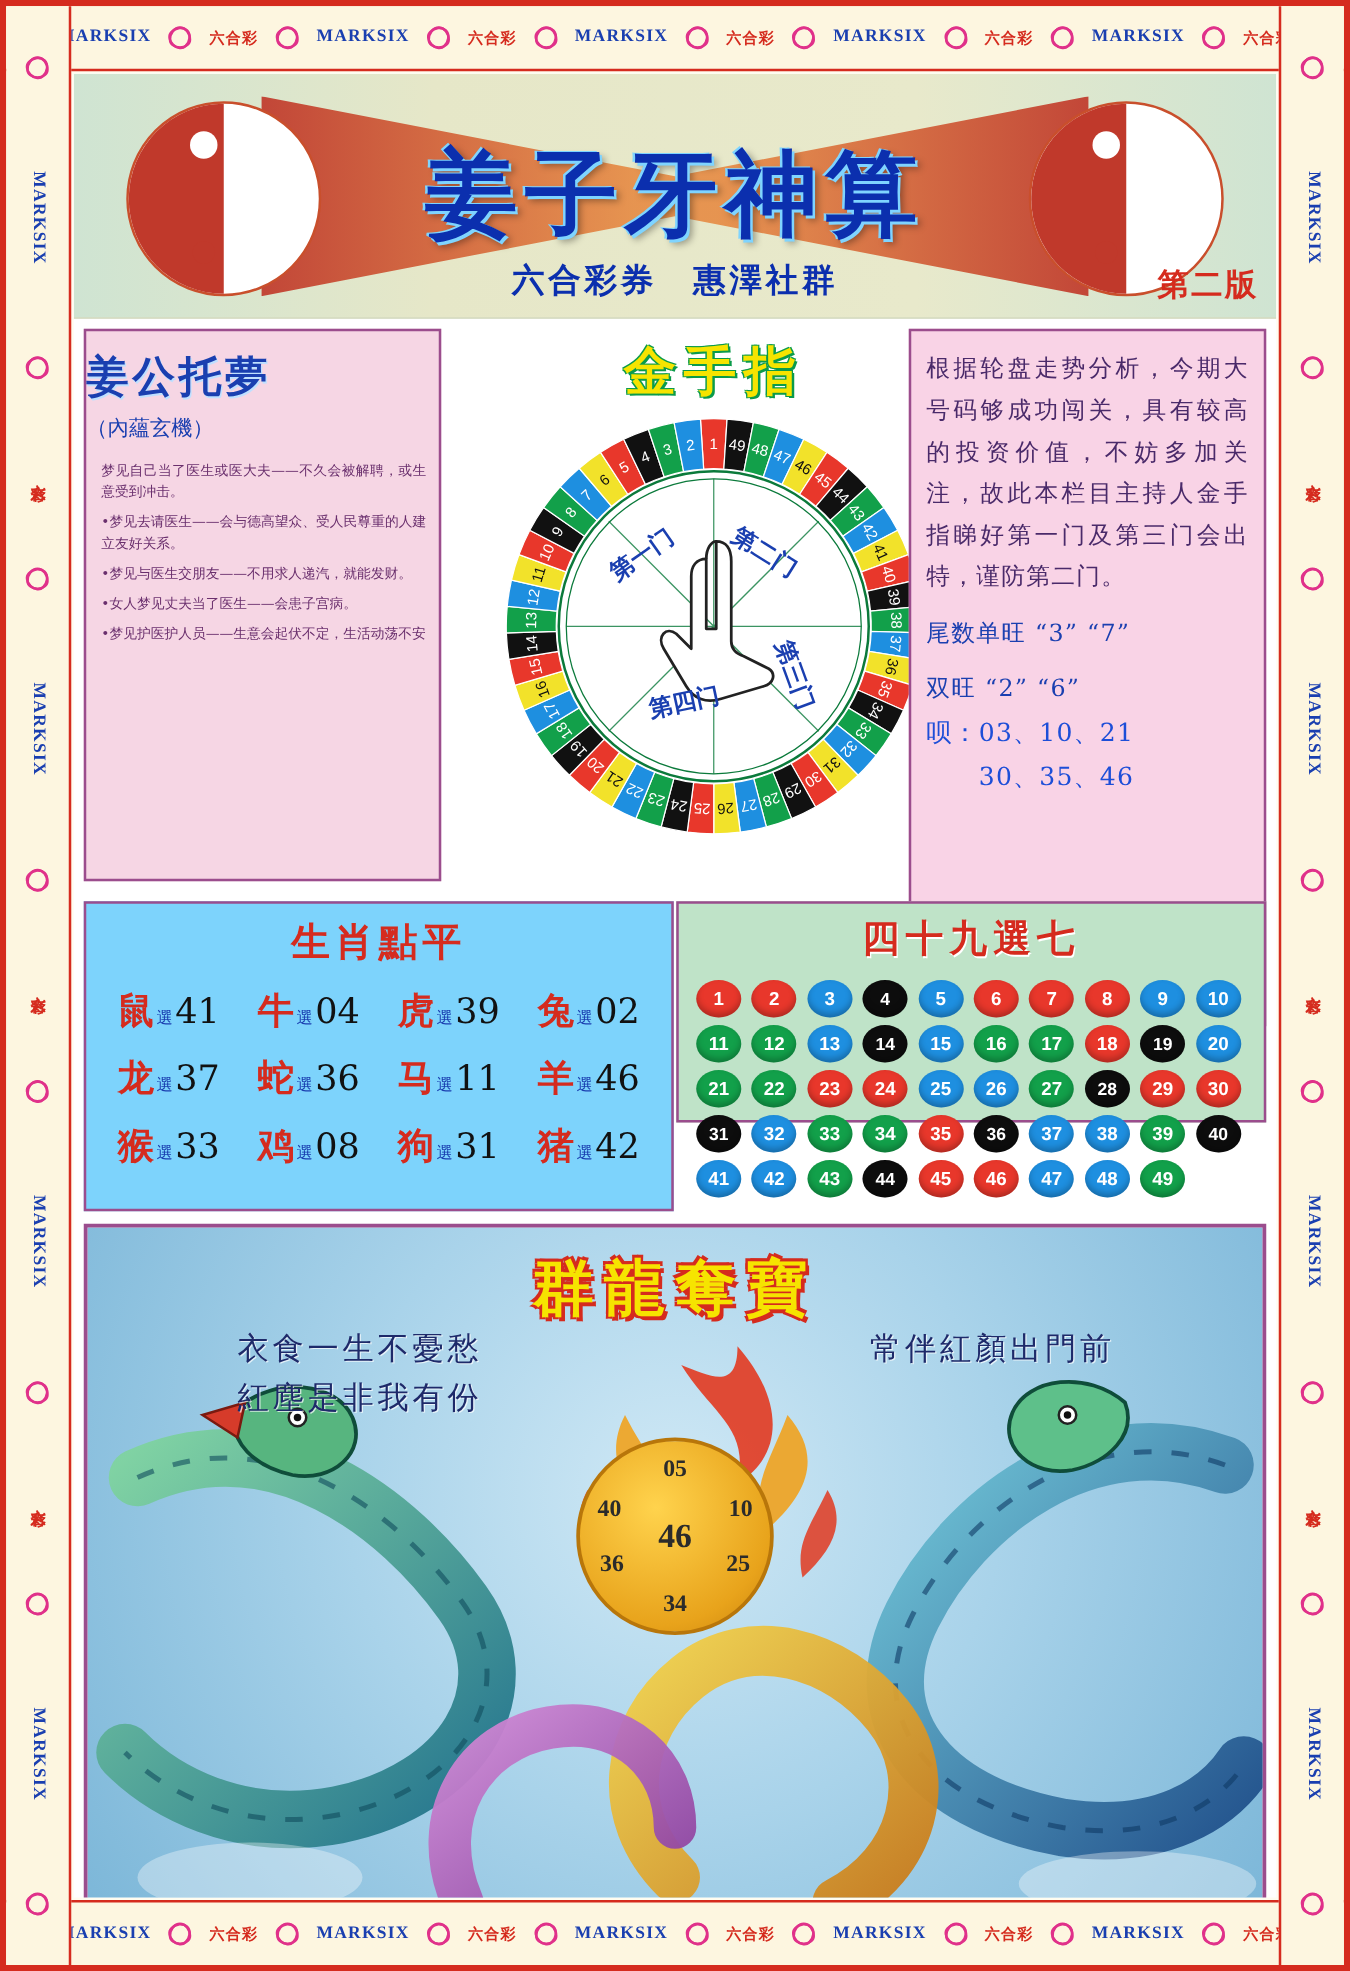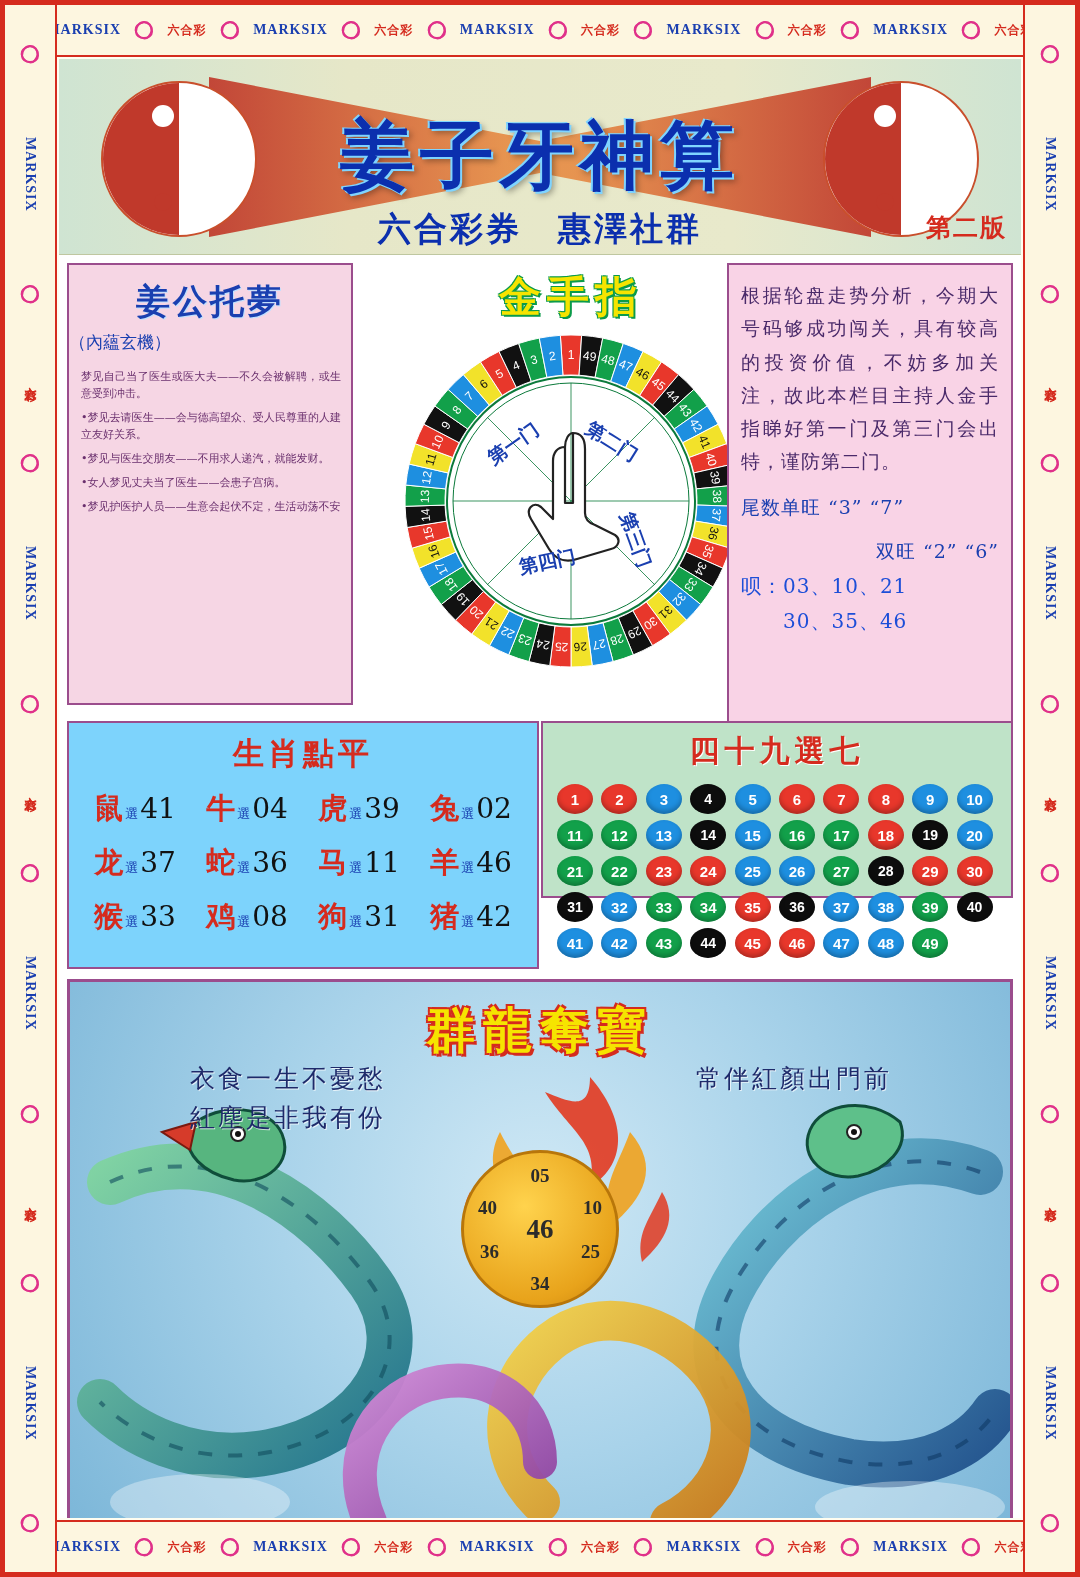--- a/index.html
+++ b/index.html
@@ -91,37 +91,37 @@
     font-family:"DejaVu Serif","Liberation Serif",serif;
     font-size:74px;font-weight:bold;letter-spacing:6px;
     color:#0b2fae;
     text-shadow:
       2px 2px 0 #7fd4ff, -2px -1px 0 #7fd4ff,
       4px 4px 6px rgba(0,0,0,.35);
   }
   .subtitle{
     position:absolute;left:0;right:0;top:148px;text-align:center;
     font-family:"DejaVu Serif","Liberation Serif",serif;
-    font-size:33px;font-weight:bold;color:#0b2fae;letter-spacing:3px;
+    font-size:26px;font-weight:bold;color:#0b2fae;letter-spacing:3px;
   }
   .edition{
     position:absolute;right:14px;top:152px;
     font-family:"DejaVu Serif","Liberation Serif",serif;
     font-size:25px;font-weight:bold;color:#d52b1e;letter-spacing:2px;
   }
 
   
   .row1{position:relative;height:462px;padding:8px 8px 0 8px;box-sizing:border-box;background:#fff;}
   .panel{position:absolute;box-sizing:border-box;border:2px solid #7e3f8f;}
   .p-dream{
     left:8px;top:8px;width:286px;height:442px;
     background:#f6d6e4;border-color:#9b4d8d;
   }
   .p-dream h3{
-    margin:14px 0 0;text-align:center;
+    margin:14px 0 0;text-align:left;
     font-family:"DejaVu Serif","Liberation Serif",serif;
     font-size:34px;color:#1a3fb0;font-weight:bold;letter-spacing:3px;
     text-shadow:1px 1px 0 #bfe0ff;
   }
   .p-dream .sub{
     text-align:left;font-family:"DejaVu Serif","Liberation Serif",serif;
     font-size:17px;color:#1a3fb0;margin-top:6px;
   }
   .p-dream ul{
     list-style:none;margin:14px 10px 0 12px;padding:0;
@@ -500,21 +500,21 @@
           <div class="gate g1">第一门</div>
           <div class="gate g2">第二门</div>
           <div class="gate g3">第三门</div>
           <div class="gate g4">第四门</div>
         </div>
       </div>
 
       <div class="panel p-note">
         <div class="txt">根据轮盘走势分析，今期大号码够成功闯关，具有较高的投资价值，不妨多加关注，故此本栏目主持人金手指睇好第一门及第三门会出特，谨防第二门。</div>
         <div class="tail">尾数单旺 “3” “7”</div>
-        <div class="tail" style="text-align:right">双旺 “2” “6”</div>
+        <div class="tail" style="text-align:left">双旺 “2” “6”</div>
         <div class="nums">
           <span>呗：</span><span>03、10、21</span>
         </div>
         <div class="nums" style="padding-left:42px">30、35、46</div>
       </div>
     </div>
 
     <div class="row2">
 
       <div class="panel p-zodiac">

